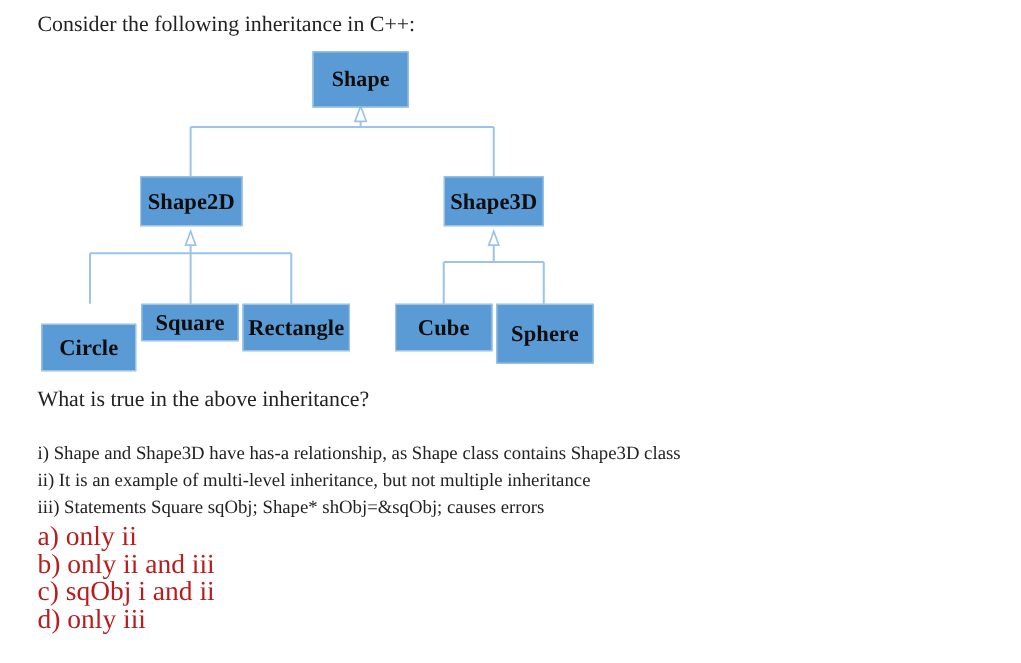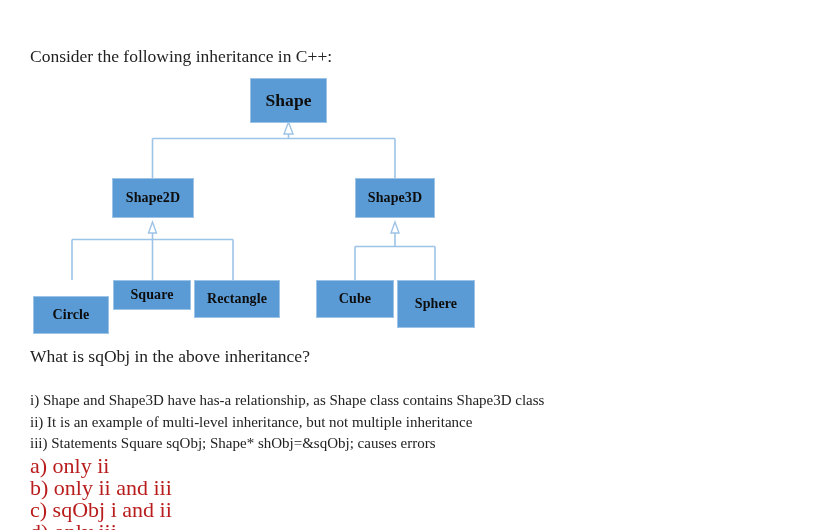--- a/index.html
+++ b/index.html
@@ -13,21 +13,20 @@
     position: relative;
     overflow: hidden;
     font-family: "Liberation Serif", "DejaVu Serif", serif;
     color: #1a1a1a;
     -webkit-font-smoothing: antialiased;
   }
 
   .page {
     position: absolute;
     inset: 0;
-    margin-top: 37px;
   }
 
   
   .intro {
     position: absolute;
     left: 30px;
     top: 9px;
     font-size: 17.5px;
     line-height: 21px;
     white-space: nowrap;
@@ -51,21 +50,21 @@
   .node {
     position: absolute;
     background: #5B9BD5;
     border: 1px solid #9DC3E6;
     box-sizing: border-box;
     display: flex;
     align-items: center;
     justify-content: center;
     font-family: "Liberation Serif", "DejaVu Serif", serif;
     font-weight: bold;
-    font-size: 14px;
+    font-size: 18px;
     color: #0d0d0d;
     letter-spacing: 0.1px;
     white-space: nowrap;
   }
 
   .node.shape      { left: 250px; top: 11px;  width: 77px;  height: 45px; font-size: 17.5px; }
   .node.shape2d    { left: 112px; top: 111px; width: 82px;  height: 40px; }
   .node.shape3d    { left: 355px; top: 111px; width: 80px;  height: 40px; }
   .node.circle     { left: 33px;  top: 229px; width: 76px;  height: 38px; }
   .node.square     { left: 113px; top: 213px; width: 78px;  height: 30px; }
@@ -160,21 +159,21 @@
     </div>
     <div class="node cube">
       <span>Cube</span>
     </div>
     <div class="node sphere">
       <span>Sphere</span>
     </div>
 
   </div>
 
-  <div class="question">What is sqObj in the above inheritance?</div>
+  <div class="question">What is true in the above inheritance?</div>
 
   <div class="statements">
     <div class="line">i) Shape and Shape3D have has-a relationship, as Shape class contains Shape3D class</div>
     <div class="line">ii) It is an example of multi-level inheritance, but not multiple inheritance</div>
     <div class="line">iii) Statements Square sqObj; Shape* shObj=&amp;sqObj; causes errors</div>
   </div>
 
   <div class="options">
     <div class="line">a) only ii</div>
     <div class="line">b) only ii and iii</div>

